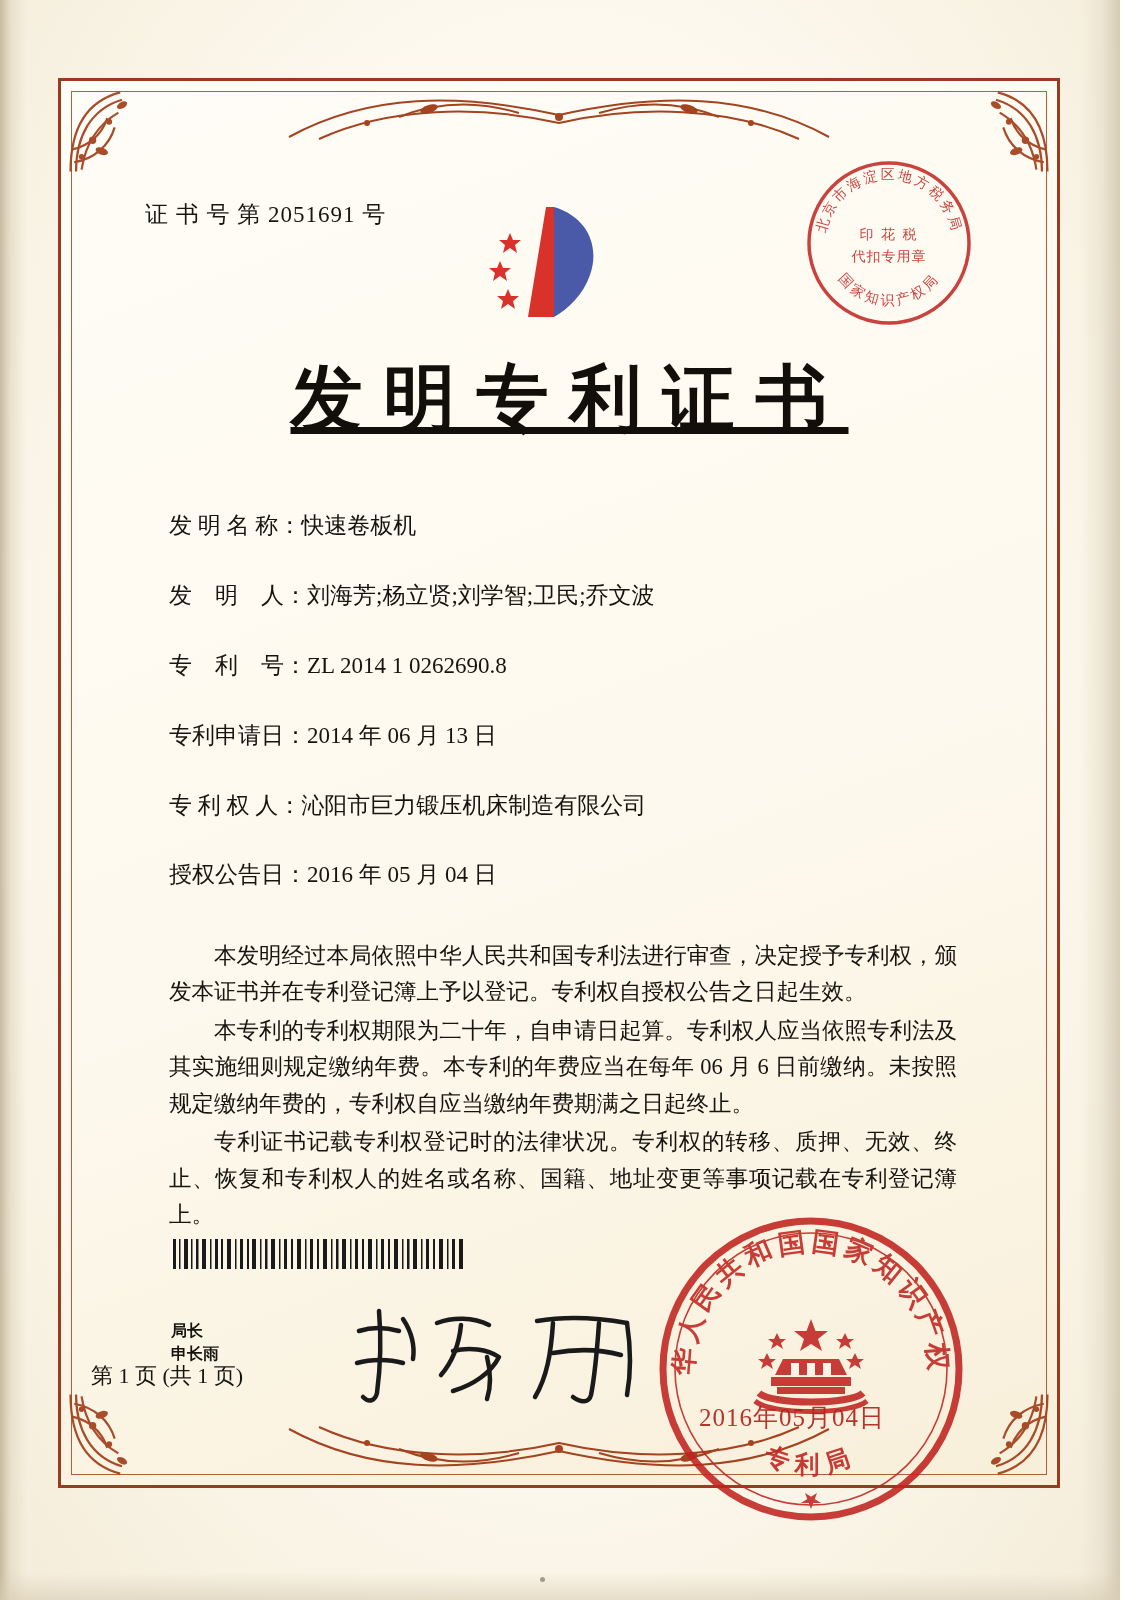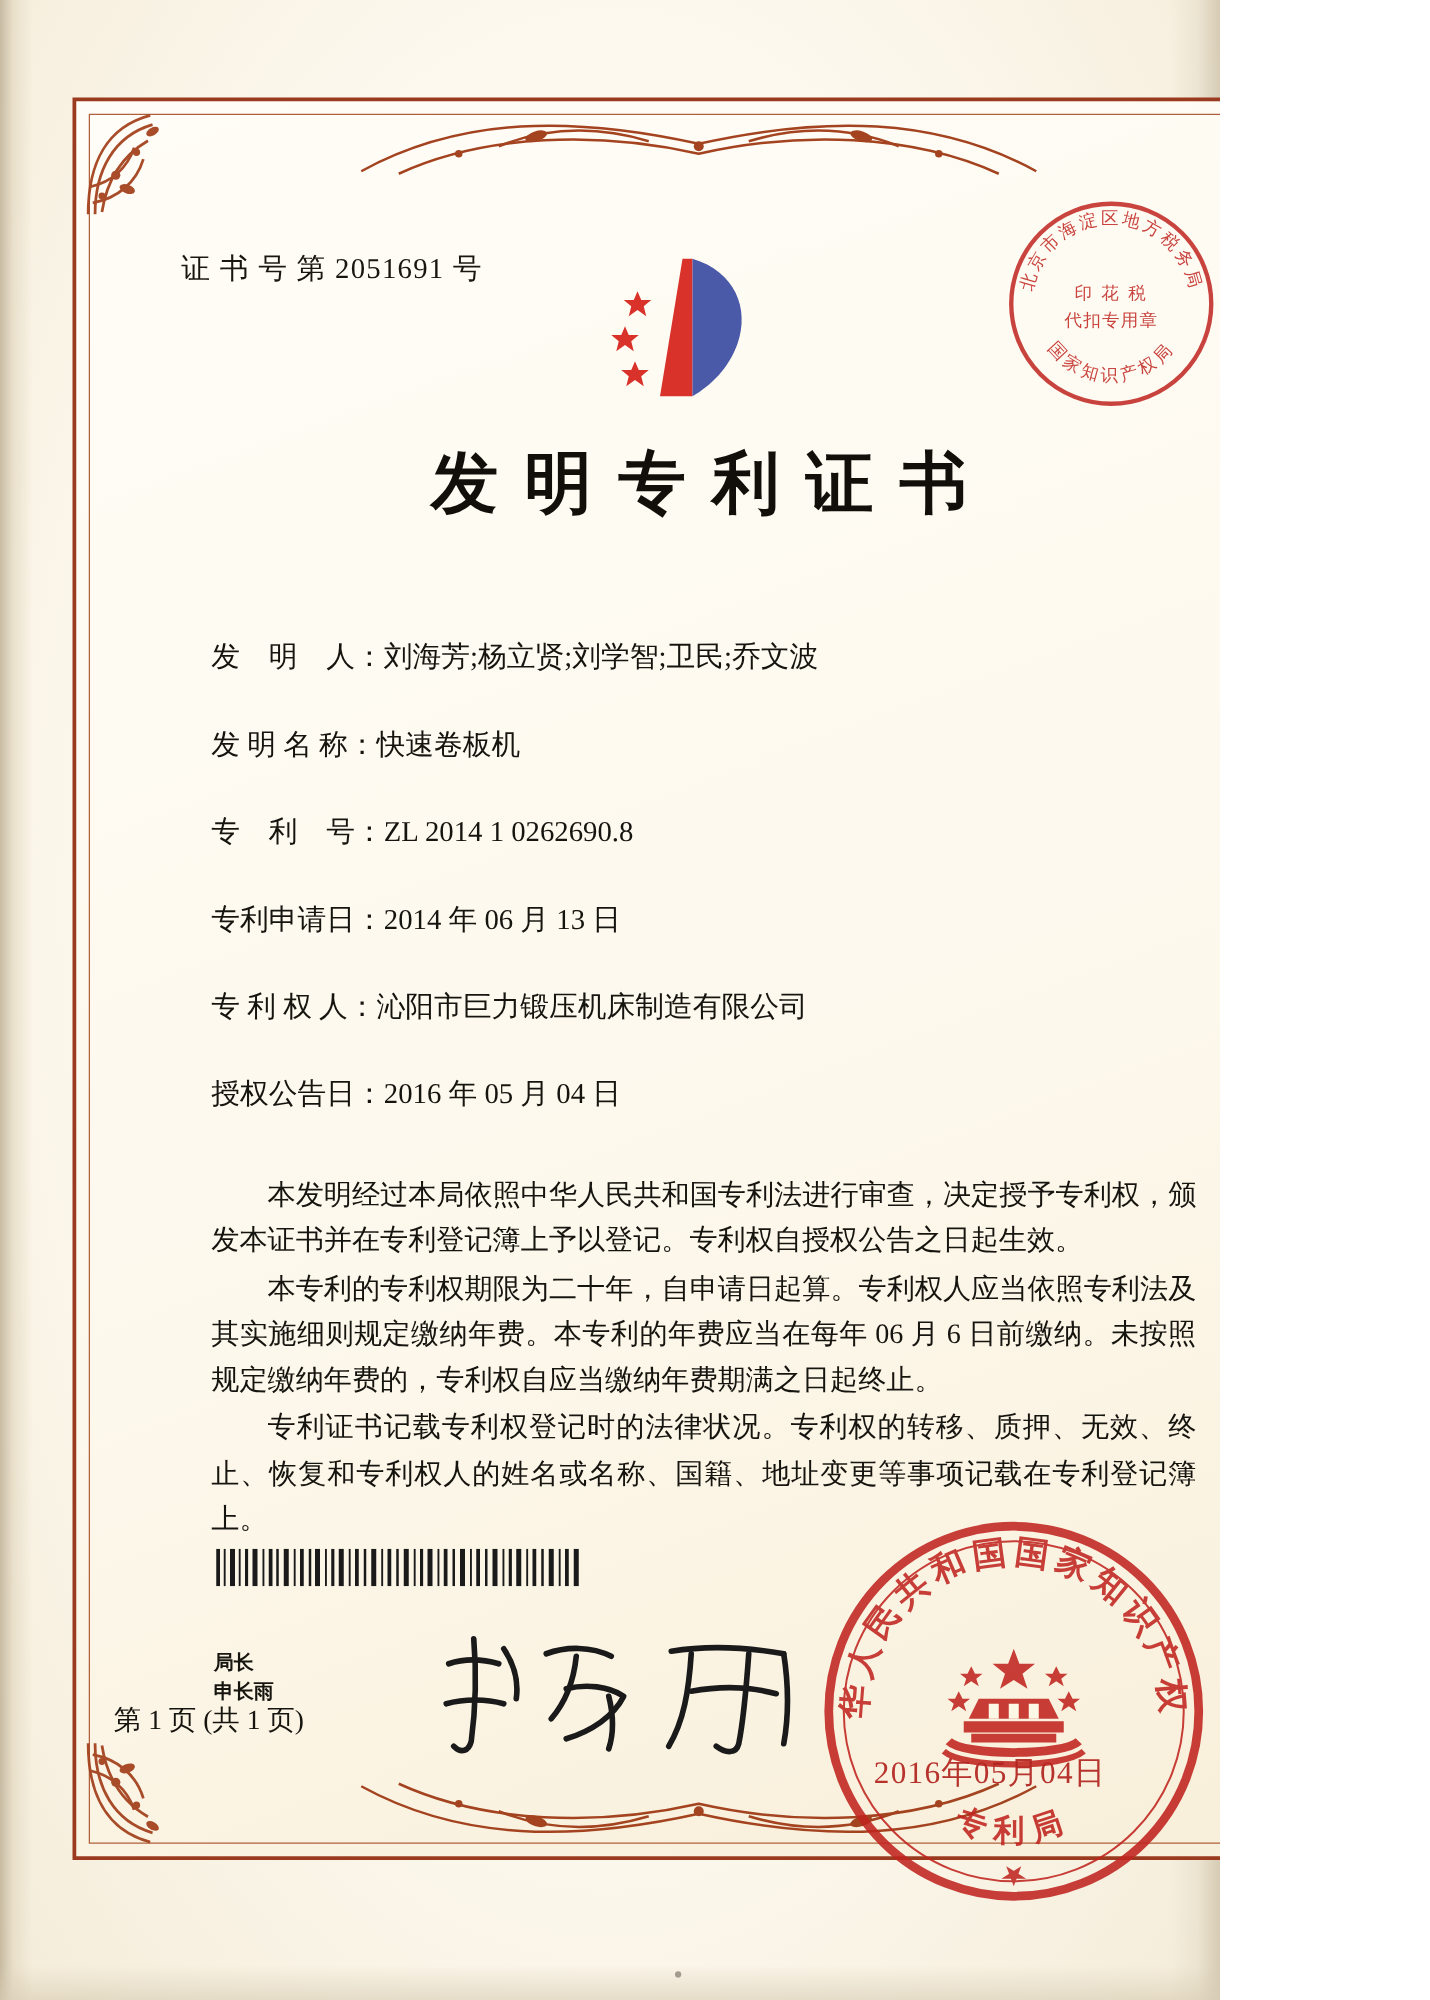--- a/index.html
+++ b/index.html
@@ -5,21 +5,21 @@
   html, body {
     margin: 0;
     padding: 0;
     background: #ffffff;
   }
   body {
     font-family: "DejaVu Sans", "Liberation Sans", sans-serif;
   }
   .page {
     position: relative;
-    width: 976px;
+    width: 1120px;
     height: 1600px;
     overflow: hidden;
     background: #0f172a;
   }
   
   .scan-bg {
     position: absolute;
     inset: 0;
     background:
       radial-gradient(ellipse at 50% 45%, #fffdf6 0%, #fdf9ef 55%, #f4ecd9 100%);
@@ -122,24 +122,25 @@
   }
   .emblem svg { width:100%; height:100%; display:block; }
 
   .title {
     position: absolute;
     left: 0; right: 0;
     top: 240px;
     text-align: center;
     font-family: "Liberation Serif", "DejaVu Serif", serif;
     font-weight: bold;
-    font-size: 54px;
+    font-size: 72px;
     letter-spacing: 21px;
     text-indent: 21px;
     color: #120f0a;
+    text-decoration: underline;
   }
 
   .fields {
     position: absolute;
     left: 78px;
     right: 60px;
     top: 400px;
   }
   .field {
     font-family: "Liberation Serif", "DejaVu Serif", serif;
@@ -376,22 +377,22 @@
             <polygon points="26,44 29,51 37,51 31,56 33,64 26,59 19,64 21,56 15,51 23,51"></polygon>
             <polygon points="16,72 19,79 27,79 21,84 23,92 16,87 9,92 11,84 5,79 13,79"></polygon>
             <polygon points="24,100 27,107 35,107 29,112 31,120 24,115 17,120 19,112 13,107 21,107"></polygon>
           </g>
         </svg>
       </div>
 
       <div class="title">发明专利证书</div>
 
       <div class="fields">
+        <div class="field"><span class="lab">发 明 名 称：</span><span>快速卷板机</span></div>
         <div class="field"><span class="lab">发    明    人：</span><span>刘海芳;杨立贤;刘学智;卫民;乔文波</span></div>
-        <div class="field"><span class="lab">发 明 名 称：</span><span>快速卷板机</span></div>
         <div class="field"><span class="lab">专    利    号：</span><span>ZL 2014 1 0262690.8</span></div>
         <div class="field"><span class="lab">专利申请日：</span><span>2014 年 06 月 13 日</span></div>
         <div class="field"><span class="lab">专 利 权 人：</span><span>沁阳市巨力锻压机床制造有限公司</span></div>
         <div class="field"><span class="lab">授权公告日：</span><span>2016 年 05 月 04 日</span></div>
       </div>
 
       <div class="paras">
         <div class="para">本发明经过本局依照中华人民共和国专利法进行审查，决定授予专利权，颁发本证书并在专利登记簿上予以登记。专利权自授权公告之日起生效。</div>
         <div class="para">本专利的专利权期限为二十年，自申请日起算。专利权人应当依照专利法及其实施细则规定缴纳年费。本专利的年费应当在每年 06 月 6 日前缴纳。未按照规定缴纳年费的，专利权自应当缴纳年费期满之日起终止。</div>
         <div class="para">专利证书记载专利权登记时的法律状况。专利权的转移、质押、无效、终止、恢复和专利权人的姓名或名称、国籍、地址变更等事项记载在专利登记簿上。</div>

